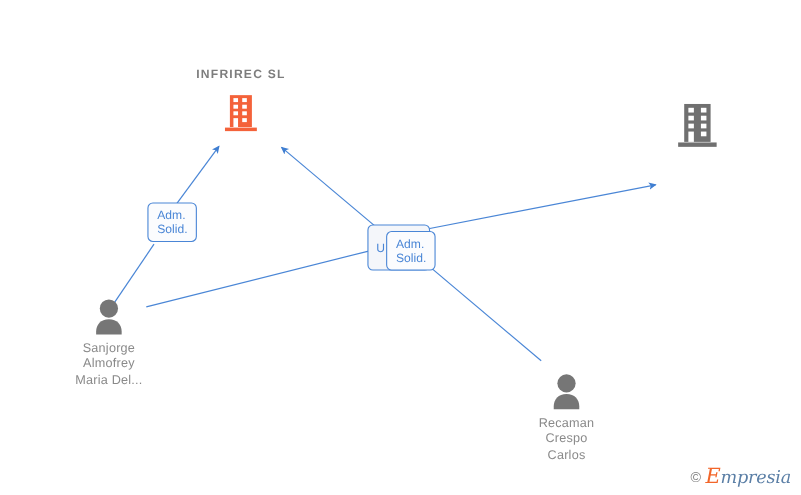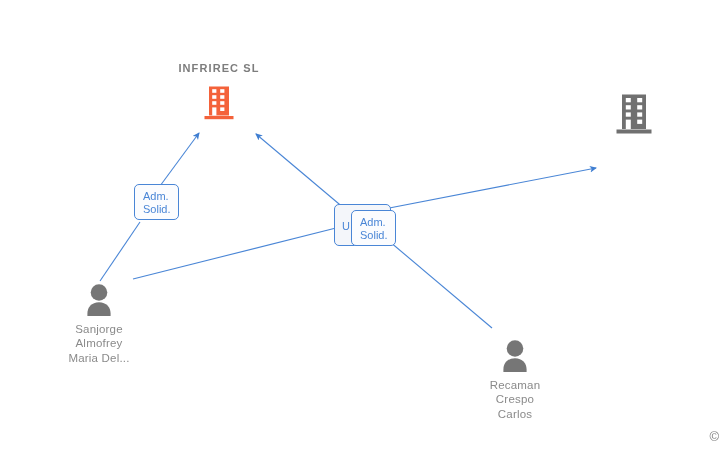--- a/index.html
+++ b/index.html
@@ -165,21 +165,21 @@
       <rect x="9.8" y="11.2" width="5" height="4.3" fill="#ffffff"></rect>
       <rect x="21.2" y="11.2" width="5" height="4.3" fill="#ffffff"></rect>
       <rect x="9.8" y="18.4" width="5" height="4.3" fill="#ffffff"></rect>
       <rect x="21.2" y="18.4" width="5" height="4.3" fill="#ffffff"></rect>
       <rect x="9.8" y="25.6" width="5" height="9.4" fill="#ffffff"></rect>
       <rect x="21.2" y="25.6" width="5" height="4.3" fill="#ffffff"></rect>
       <rect x="0.5" y="35.5" width="35" height="4" fill="#707070"></rect>
     </svg>
   </div>
 
-  <div class="node" style="left:99px; top:283px;">
+  <div class="node" style="left:99px; top:271px;">
     <svg class="node-icon" width="32" height="34" viewBox="0 0 32 34">
       <circle cx="16" cy="9.5" r="8.3" fill="#767676"></circle>
       <path d="M16 19.2c-7.4 0-11.6 5-11.6 11.2 0 1.6 0 2.6 0 2.6h23.2s0-1 0-2.6C27.6 24.2 23.4 19.2 16 19.2z" fill="#767676"></path>
     </svg>
     <span class="node-label person" style="margin-top:5px;">Sanjorge
 Almofrey
 Maria Del...</span>
   </div>
 
   <div class="node" style="left:515px; top:339px;">
@@ -195,15 +195,16 @@
   <div class="role-box" style="left:134px; top:184px; width:45px; height:36px;">Adm.
 Solid.</div>
 
   <div class="role-box behind" style="left:334px; top:204px; width:57px; height:42px; padding-left:7px; padding-top:15px;">U</div>
 
   <div class="role-box front" style="left:351px; top:210px; width:45px; height:36px;">Adm.
 Solid.</div>
 
   <div id="watermark">
     <span class="copy">©</span>
+    <span class="brand"><span class="cap">E</span><span>mpresia</span></span>
   </div>
 
 </div>
 
 </body></html>

